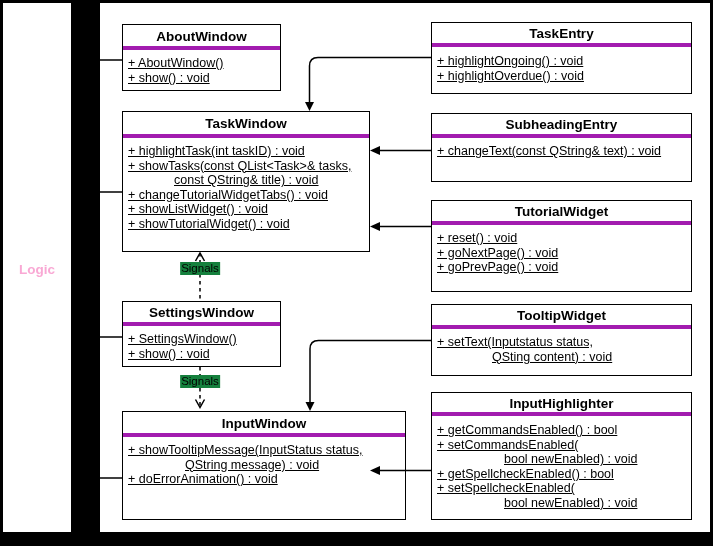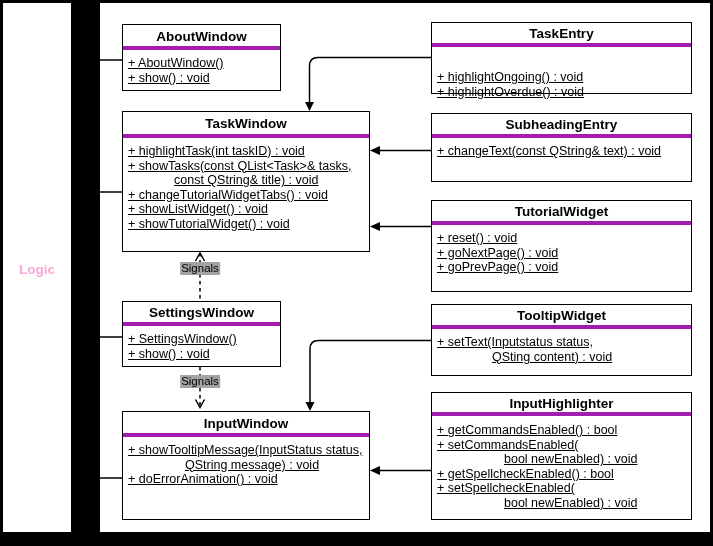--- a/index.html
+++ b/index.html
@@ -26,21 +26,21 @@
   .cbody{padding:6px 4px 0 5px;}
   .mline{
     font-size:12.5px;line-height:14.5px;color:#000;white-space:nowrap;text-decoration:underline;
   }
   .ind51{padding-left:46px;}
   .ind62{padding-left:57px;}
   .ind60{padding-left:55px;}
   .ind72{padding-left:67px;}
   #wires{position:absolute;left:0;top:0;z-index:3;pointer-events:none;}
   .sig-label{
-    position:absolute;transform:translateX(-50%);z-index:4;background:#a3a3a3;
+    position:absolute;transform:translateX(-50%);z-index:4;background:#15803d;
     font-size:11.5px;line-height:13px;color:#000;padding:0 1px;
   }
 </style>
 </head>
 <body>
 
 <div id="canvas">
 
   <div id="logic-panel" class="panel"></div>
   <div id="logic-bar"></div>
@@ -69,32 +69,32 @@
   </div>
 
   <div class="cbox" style="left:122px;top:301px;width:159px;height:66px">
     <div class="ctitle" style="height:24px;line-height:22px">SettingsWindow</div>
     <div class="cbody">
       <div class="mline">+ SettingsWindow()</div>
       <div class="mline">+ show() : void</div>
     </div>
   </div>
 
-  <div class="cbox" style="left:122px;top:411px;width:248px;height:109px">
+  <div class="cbox" style="left:122px;top:411px;width:284px;height:109px">
     <div class="ctitle" style="height:25px;line-height:23px">InputWindow</div>
     <div class="cbody">
       <div class="mline">+ showTooltipMessage(InputStatus status,</div>
       <div class="mline ind62">QString message) : void</div>
       <div class="mline">+ doErrorAnimation() : void</div>
     </div>
   </div>
 
   <div class="cbox" style="left:431px;top:22px;width:261px;height:72px">
     <div class="ctitle" style="height:24px;line-height:22px">TaskEntry</div>
-    <div class="cbody" style="padding-top:23px">
+    <div class="cbody" style="padding-top:7px">
       <div class="mline">+ highlightOngoing() : void</div>
       <div class="mline">+ highlightOverdue() : void</div>
     </div>
   </div>
 
   <div class="cbox" style="left:431px;top:113px;width:261px;height:69px">
     <div class="ctitle" style="height:24px;line-height:22px">SubheadingEntry</div>
     <div class="cbody">
       <div class="mline">+ changeText(const QString&amp; text) : void</div>
     </div>

